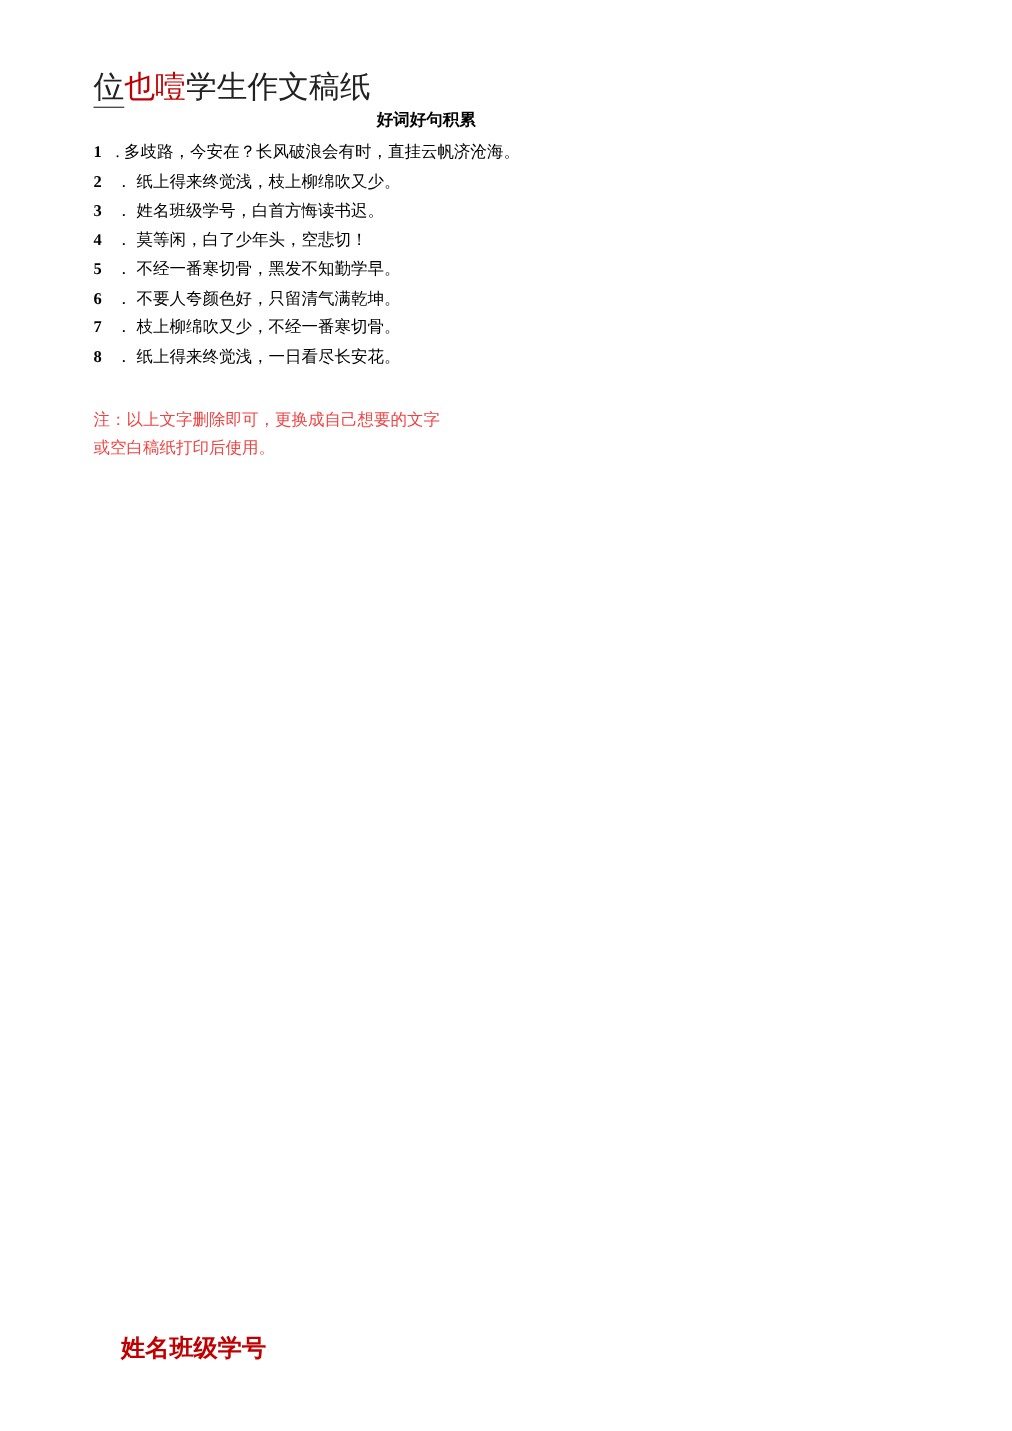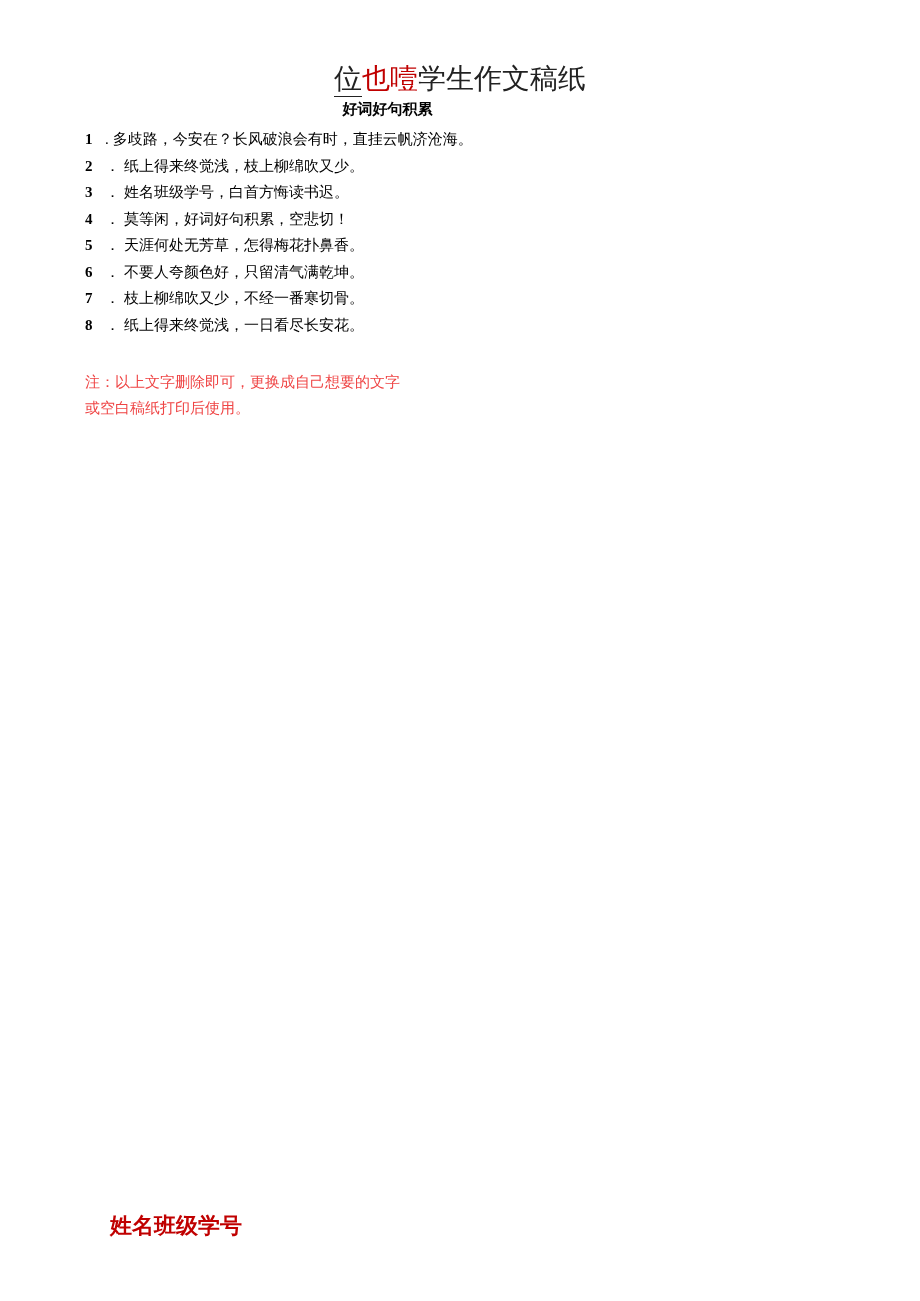--- a/index.html
+++ b/index.html
@@ -9,21 +9,21 @@
     }
     body {
       width: 920px;
       height: 1301px;
       background: #ffffff;
       font-family: "SimSun", "宋体", serif;
       position: relative;
       padding: 60px 85px 0 85px;
     }
     .title-container {
-      text-align: center;
+      text-align: left;
       margin-bottom: 2px;
     }
     .title {
       font-size: 28px;
       color: #333;
       display: inline-block;
     }
     .title-black {
       color: #222;
       border-bottom: 1px solid #222;
@@ -100,26 +100,26 @@
     <span class="list-text">纸上得来终觉浅，枝上柳绵吹又少。</span>
   </div>
   <div class="list-item">
     <span class="list-number">3</span>
     <span class="list-dot">．</span>
     <span class="list-text">姓名班级学号，白首方悔读书迟。</span>
   </div>
   <div class="list-item">
     <span class="list-number">4</span>
     <span class="list-dot">．</span>
-    <span class="list-text">莫等闲，好词好句积累，空悲切！</span>
+    <span class="list-text">莫等闲，白了少年头，空悲切！</span>
   </div>
   <div class="list-item">
     <span class="list-number">5</span>
     <span class="list-dot">．</span>
-    <span class="list-text">天涯何处无芳草，怎得梅花扑鼻香。</span>
+    <span class="list-text">不经一番寒切骨，黑发不知勤学早。</span>
   </div>
   <div class="list-item">
     <span class="list-number">6</span>
     <span class="list-dot">．</span>
     <span class="list-text">不要人夸颜色好，只留清气满乾坤。</span>
   </div>
   <div class="list-item">
     <span class="list-number">7</span>
     <span class="list-dot">．</span>
     <span class="list-text">枝上柳绵吹又少，不经一番寒切骨。</span>

